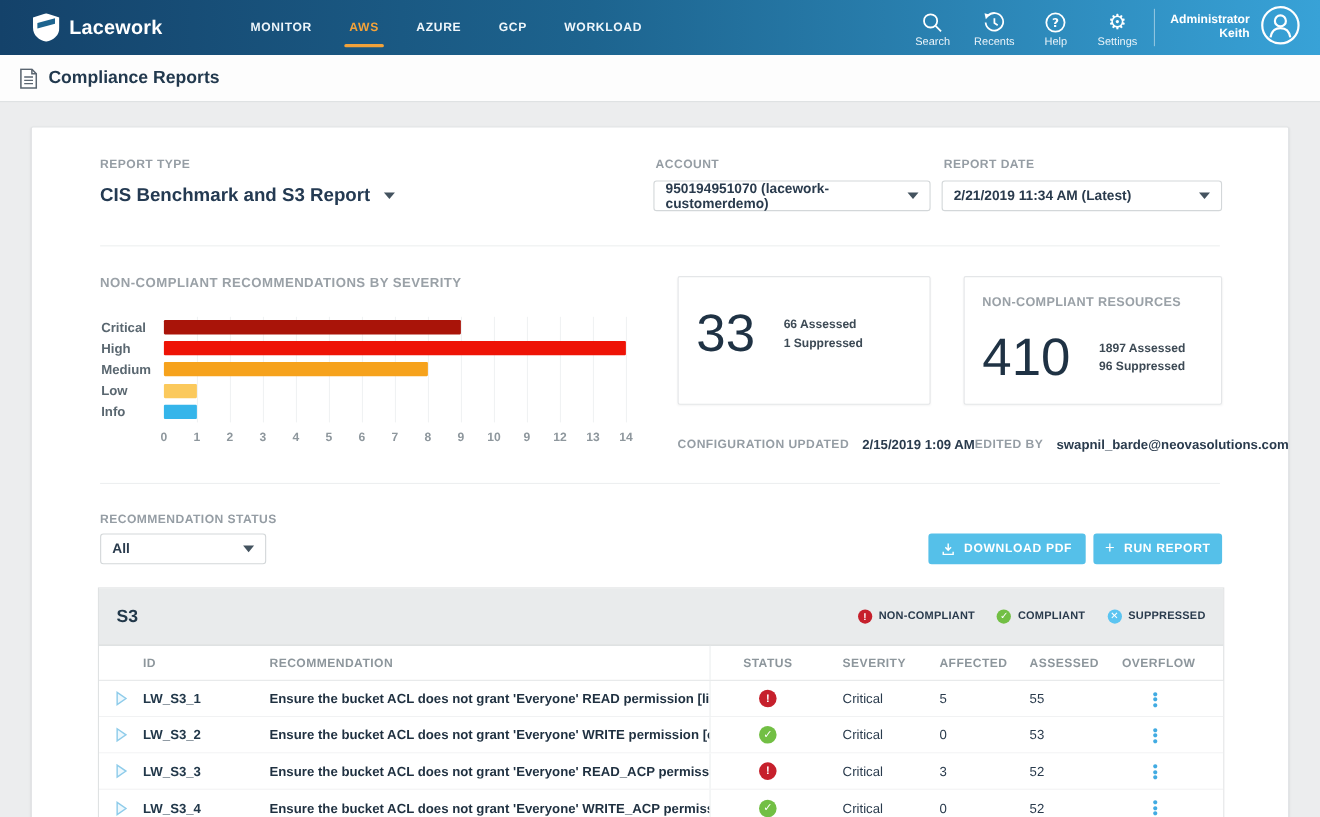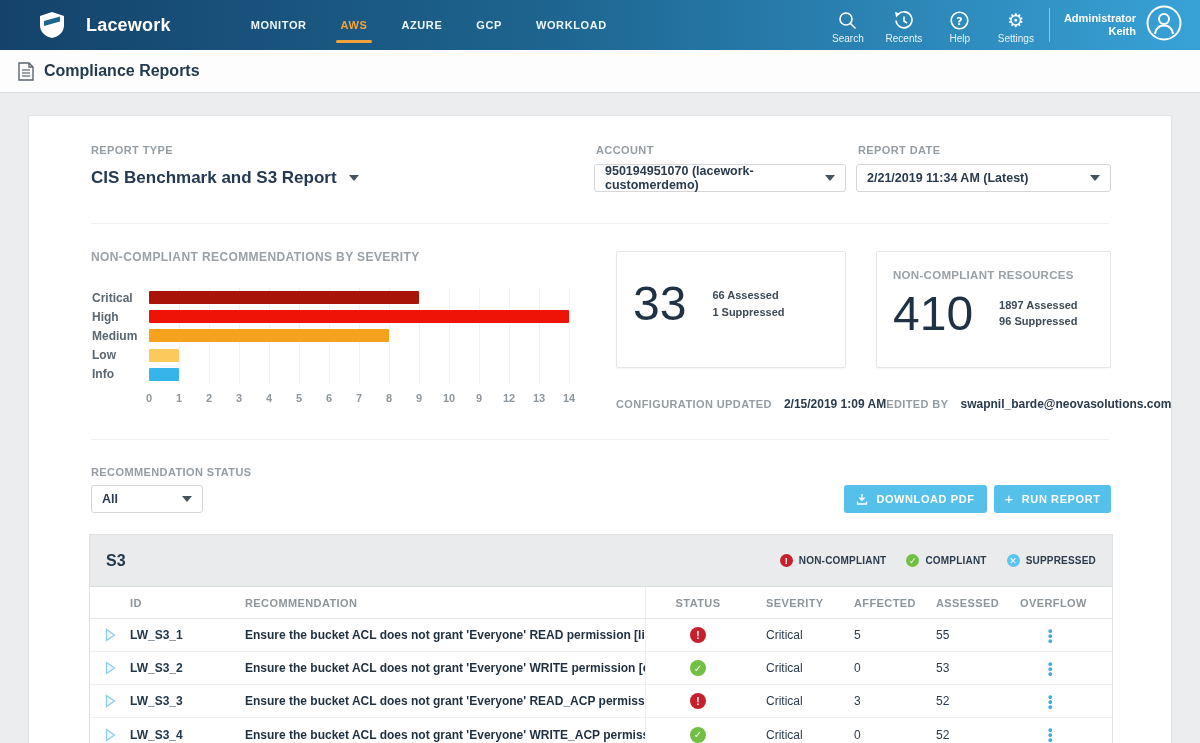--- a/index.html
+++ b/index.html
@@ -3,21 +3,21 @@
 <meta charset="utf-8">
 <style>
   * { margin:0; padding:0; box-sizing:border-box; }
   html,body { width:1200px; height:743px; overflow:hidden; background:#ecedee;
     font-family:"Liberation Sans","DejaVu Sans",sans-serif; }
 
   
   .navbar { position:absolute; left:0; top:0; width:1200px; height:50px;
     background:linear-gradient(90deg,#14426a 0%,#1d648f 45%,#38a2d7 100%);
     display:flex; align-items:center; }
-  .brand { display:flex; align-items:center; gap:22px; margin-left:40px; }
+  .brand { display:flex; align-items:center; gap:9px; margin-left:30px; }
   .brand-name { color:#fff; font-size:18px; font-weight:bold; letter-spacing:.2px; }
   .nav-items { display:flex; margin-left:78px; gap:30px; }
   .nav-item { position:relative; color:#eef6fb; font-size:11px; font-weight:bold;
     letter-spacing:.6px; cursor:pointer; padding:6px 2px; }
   .nav-item.active { color:#f2a23a; }
   .nav-item.active::after { content:""; position:absolute; left:-3px; right:-3px; bottom:-6px;
     height:3px; background:#f2a23a; border-radius:2px; }
   .nav-utils { display:flex; align-items:flex-start; gap:10px; margin-left:auto; }
   .util { width:46px; display:flex; flex-direction:column; align-items:center; gap:3px;
     cursor:pointer; padding-top:4px; }
@@ -61,34 +61,34 @@
   .bar { height:13px; border-radius:1px; }
   .chart-ticks { position:absolute; left:120px; top:276px; width:420px; height:14px; }
   .tick { position:absolute; transform:translateX(-50%); font-size:11px; color:#8e979d; font-weight:bold; }
 
   
   .card { position:absolute; top:135px; height:117px; background:#fff; border:1px solid #e4e6e8;
     border-radius:2px; box-shadow:0 1px 2px rgba(0,0,0,.04); padding:16px 16px 0 16px; }
   .card1 { left:587px; width:230px; } .card2 { left:847px; width:235px; }
   .card-title { font-size:11.5px; color:#9aa1a7; font-weight:bold; letter-spacing:.3px; line-height:1.35; }
   .card-body { display:flex; align-items:center; gap:26px; margin-top:8px; }
-  .card2 .card-body { margin-top:2px; }
+  .card2 .card-body { margin-top:14px; }
   .card-big { font-size:48px; color:#1f3244; font-weight:500; }
   .card-side { font-size:11px; color:#3d4a55; font-weight:bold; line-height:1.5; }
 
   
   .config-row { position:absolute; left:587px; top:281px; width:495px; display:flex;
     align-items:center; white-space:nowrap; }
   .config-row .lbl { margin-right:12px; }
   .config-val { font-size:12px; color:#2a3b4d; font-weight:bold;text-align:center; }
   .config-spacer { flex:1; }
 
   
   .rec-label { position:absolute; left:62px; top:350px; }
-  .rec-select { left:62px; top:369px; width:112px; }
+  .rec-select { left:62px; top:369px; width:151px; }
   .btn { position:absolute; top:369px; height:28px; background:#55c0e9; border:none; border-radius:3px;
     color:#fff; font-size:11px; font-weight:bold; letter-spacing:.6px; cursor:pointer;
     display:flex; align-items:center; justify-content:center; gap:8px;
     font-family:"Liberation Sans","DejaVu Sans",sans-serif; }
   .btn-download { left:815px; width:143px; }
   .btn-run { left:965px; width:117px; }
   .plus-glyph { font-size:15px; font-weight:normal; margin-top:-2px; }
 
   
   .tbl { position:absolute; left:60px; top:418px; width:1024px; border:1px solid #dfe2e3; background:#fff; }

